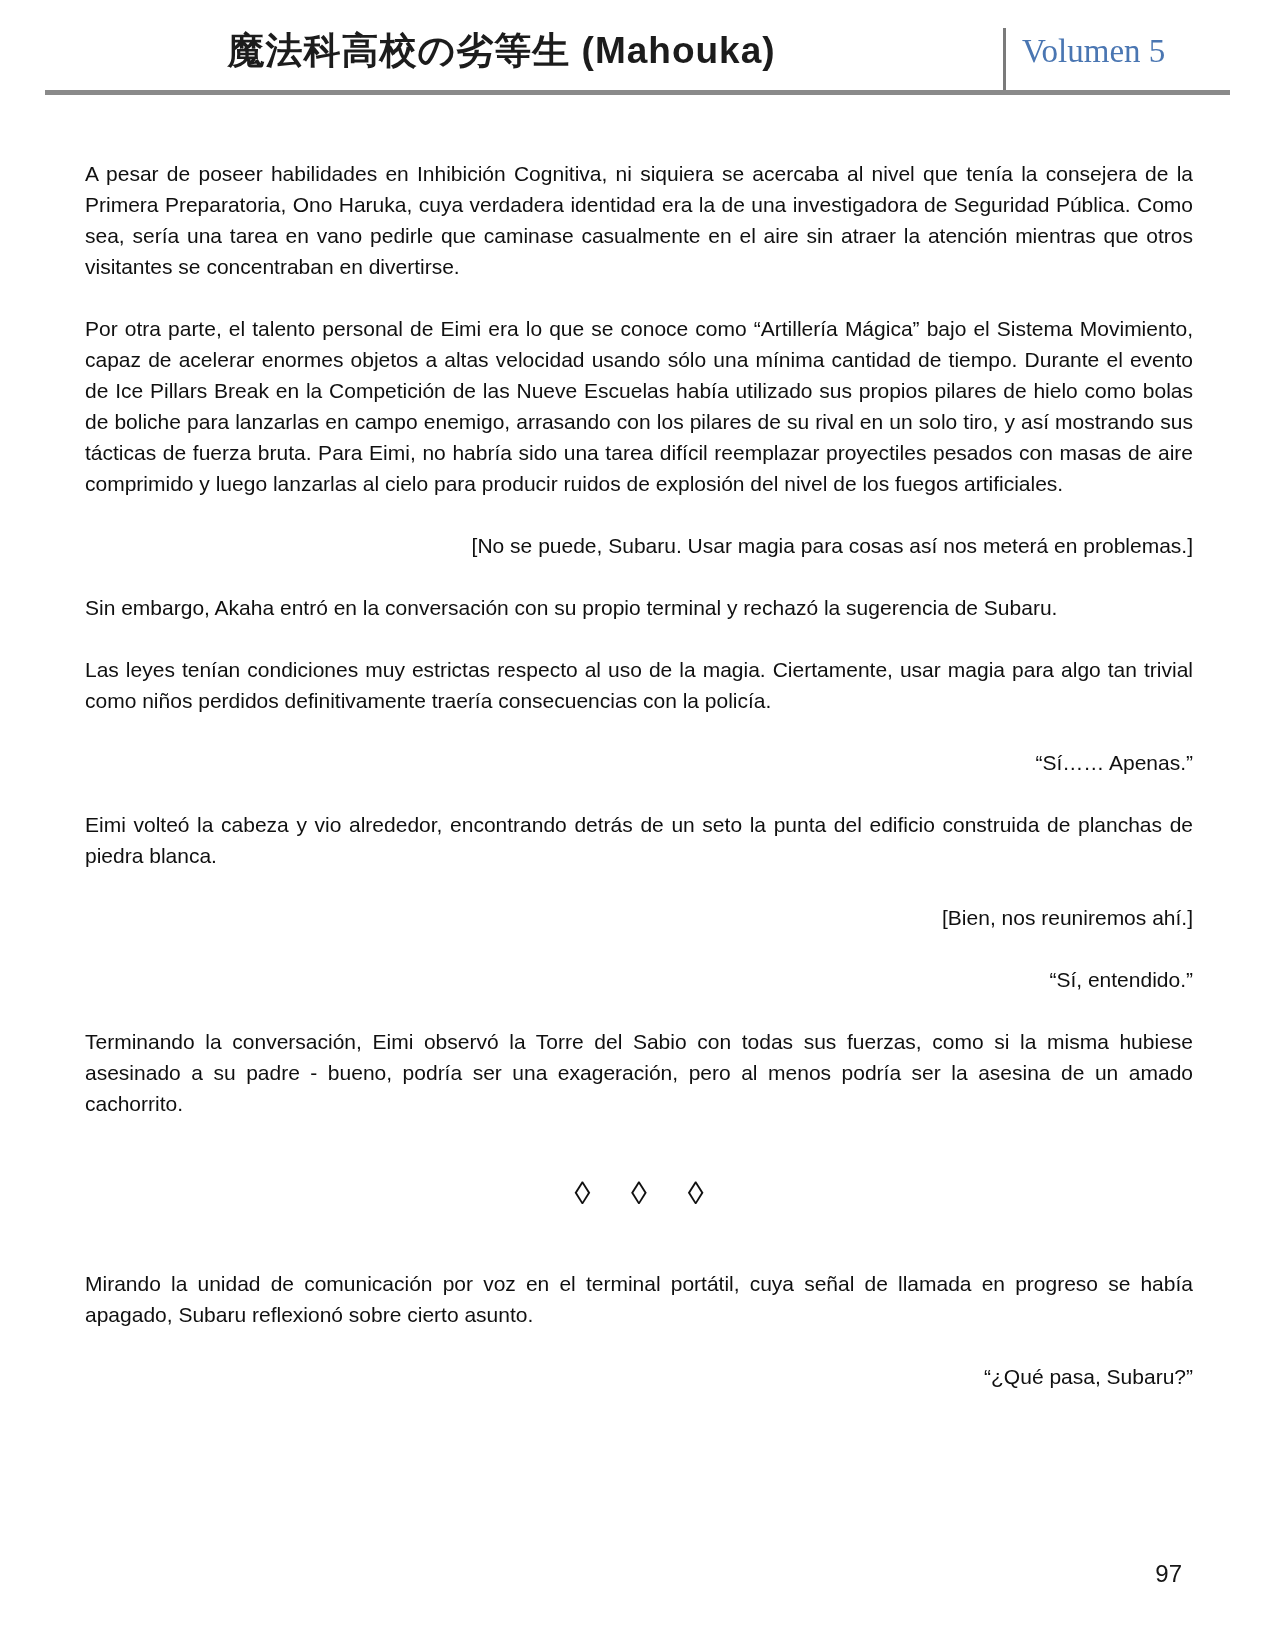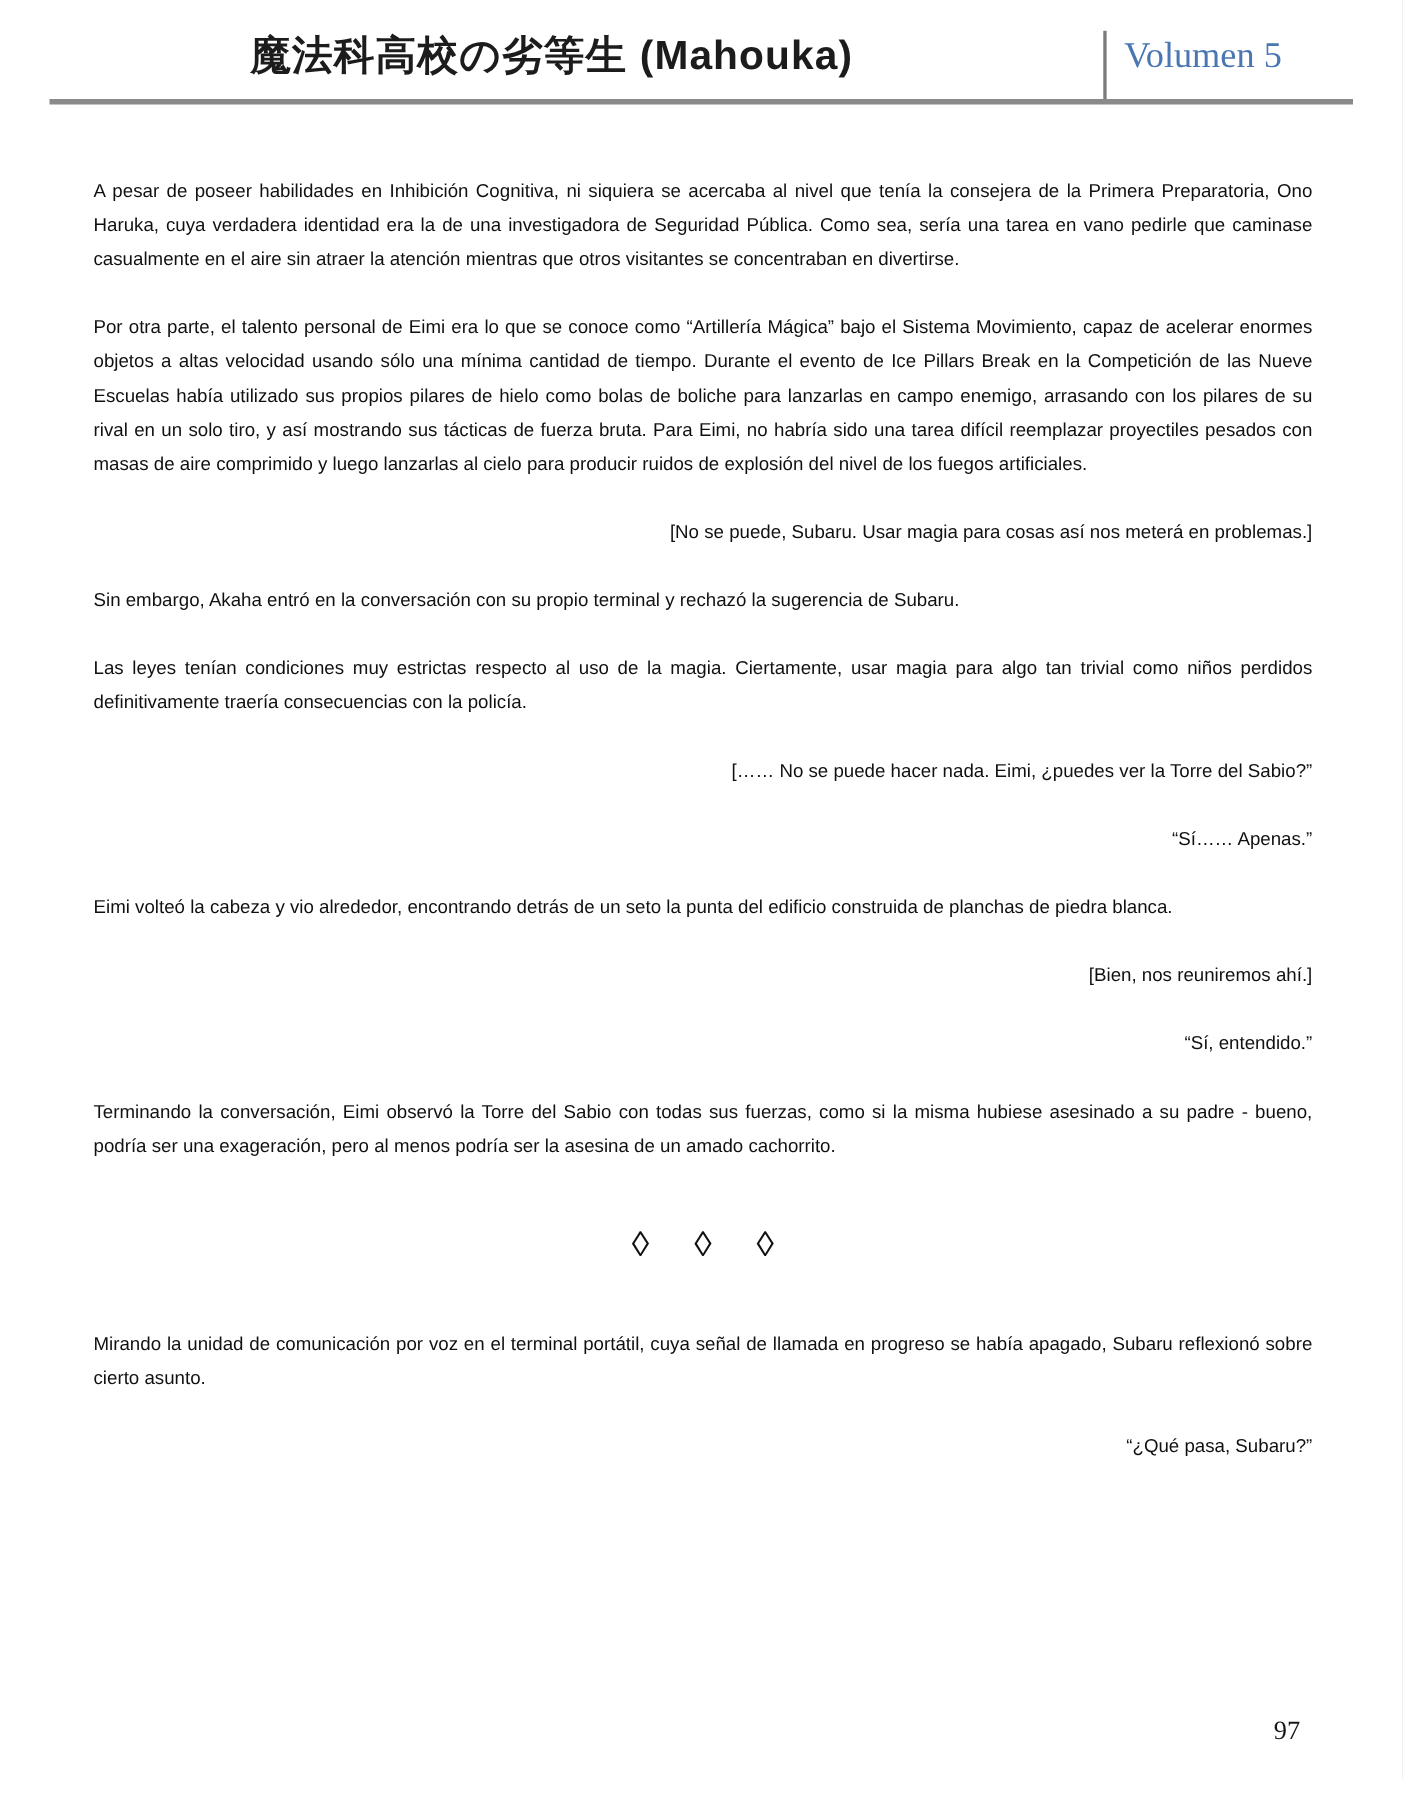--- a/index.html
+++ b/index.html
@@ -54,41 +54,40 @@
     background: var(--rule_gray);
   }
   
   .content {
     position: absolute;
     top: 158px; left: 85px;
     width: 1108px;
   }
   .content p {
     margin: 0 0 31px 0;
-    font-size: 17px;
+    font-size: 21px;
     line-height: 31px;
     text-align: justify;
   }
   .content p.dialogue { text-align: right; }
   .content p.separator {
     text-align: center;
     font-size: 32px;
     line-height: 37px;
     letter-spacing: 16px;
     margin: 56px 0 56px 0;
     text-indent: 16px; 
   }
   
   .page-number {
     position: absolute;
     top: 1560px; right: 93px;
     font-size: 24px;
     line-height: 28px;
     color: #161616;
-    font-family: Liberation Serif, serif;
   }
 </style>
 </head>
 <body>
 
 <div class="page">
 
   <div class="header-title">魔法科高校の劣等生 (Mahouka)</div>
 
   <div class="vdivider"></div>
@@ -96,21 +95,20 @@
   <div class="volume">Volumen 5</div>
 
   <div class="hrule"></div>
 
   <div class="content">
       <p class="narrative">A pesar de poseer habilidades en Inhibición Cognitiva, ni siquiera se acercaba al nivel que tenía la consejera de la Primera Preparatoria, Ono Haruka, cuya verdadera identidad era la de una investigadora de Seguridad Pública. Como sea, sería una tarea en vano pedirle que caminase casualmente en el aire sin atraer la atención mientras que otros visitantes se concentraban en divertirse.</p>
       <p class="narrative">Por otra parte, el talento personal de Eimi era lo que se conoce como “Artillería Mágica” bajo el Sistema Movimiento, capaz de acelerar enormes objetos a altas velocidad usando sólo una mínima cantidad de tiempo. Durante el evento de Ice Pillars Break en la Competición de las Nueve Escuelas había utilizado sus propios pilares de hielo como bolas de boliche para lanzarlas en campo enemigo, arrasando con los pilares de su rival en un solo tiro, y así mostrando sus tácticas de fuerza bruta. Para Eimi, no habría sido una tarea difícil reemplazar proyectiles pesados con masas de aire comprimido y luego lanzarlas al cielo para producir ruidos de explosión del nivel de los fuegos artificiales.</p>
       <p class="dialogue">[No se puede, Subaru. Usar magia para cosas así nos meterá en problemas.]</p>
       <p class="narrative">Sin embargo, Akaha entró en la conversación con su propio terminal y rechazó la sugerencia de Subaru.</p>
       <p class="narrative">Las leyes tenían condiciones muy estrictas respecto al uso de la magia. Ciertamente, usar magia para algo tan trivial como niños perdidos definitivamente traería consecuencias con la policía.</p>
-      <p class="dialogue">[…… No se puede hacer nada. Eimi, ¿puedes ver la Torre del Sabio?”</p>
       <p class="dialogue">“Sí…… Apenas.”</p>
       <p class="narrative">Eimi volteó la cabeza y vio alrededor, encontrando detrás de un seto la punta del edificio construida de planchas de piedra blanca.</p>
       <p class="dialogue">[Bien, nos reuniremos ahí.]</p>
       <p class="dialogue">“Sí, entendido.”</p>
       <p class="narrative">Terminando la conversación, Eimi observó la Torre del Sabio con todas sus fuerzas, como si la misma hubiese asesinado a su padre - bueno, podría ser una exageración, pero al menos podría ser la asesina de un amado cachorrito.</p>
       <p class="separator">◊ ◊ ◊</p>
       <p class="narrative">Mirando la unidad de comunicación por voz en el terminal portátil, cuya señal de llamada en progreso se había apagado, Subaru reflexionó sobre cierto asunto.</p>
       <p class="dialogue">“¿Qué pasa, Subaru?”</p>
     </div>
 

